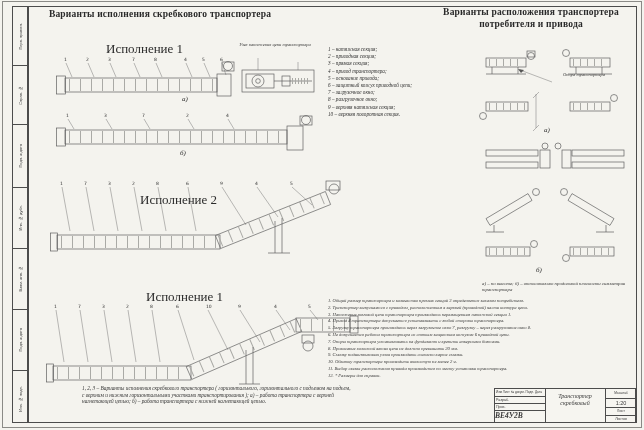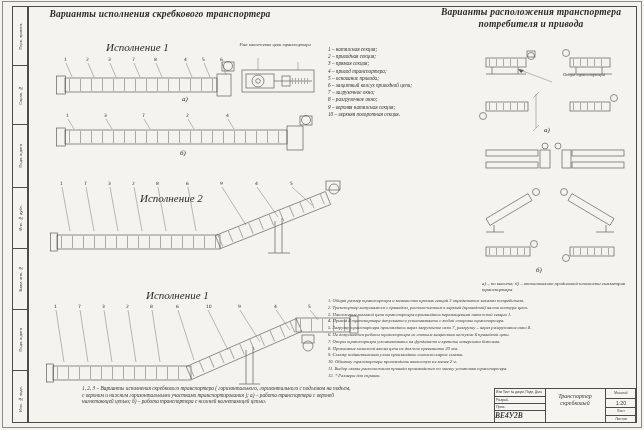--- a/index.html
+++ b/index.html
@@ -12,24 +12,24 @@
   .abs{position:absolute;}
   .frame{
     position:absolute;left:28px;top:6px;width:609px;height:417px;
     border:1.3px solid #4c4c4c;box-sizing:border-box;
   }
   .outer{
     position:absolute;left:2px;top:1px;width:640px;height:427px;
     border:0.5px solid #8a8a86;box-sizing:border-box;
   }
   .title-main{
-    font-style:italic;font-weight:bold;font-size:9.5px;text-align:center;
+    font-weight:bold;font-size:9.5px;text-align:center;
     color:#2a2a2a;letter-spacing:0.2px;
   }
-  .sec-label{font-style:italic;font-size:11px;color:#2a2a2a;}
+  .sec-label{font-size:13px;color:#2a2a2a;}
   .tiny-label{font-style:italic;font-size:4.5px;color:#333;text-align:center;line-height:1.15;}
   .sub{font-style:italic;font-size:7px;color:#2a2a2a;}
   .legend{font-size:5.2px;line-height:7.2px;font-style:italic;color:#2f2f2f;}
   .notes{font-size:4.6px;line-height:6.8px;font-style:italic;color:#383838;}
   .caption{font-size:5.3px;line-height:6.6px;font-style:italic;color:#333;text-align:left;}
   .rcaption{font-size:4.8px;line-height:6px;font-style:italic;color:#333;}
   svg{position:absolute;overflow:visible;}
   svg .ln{stroke:#606060;stroke-width:0.7;fill:none;}
   svg .thin{stroke:#6a6a6a;stroke-width:0.45;fill:none;}
   svg .tick{stroke:#aaaaa6;fill:none;}

